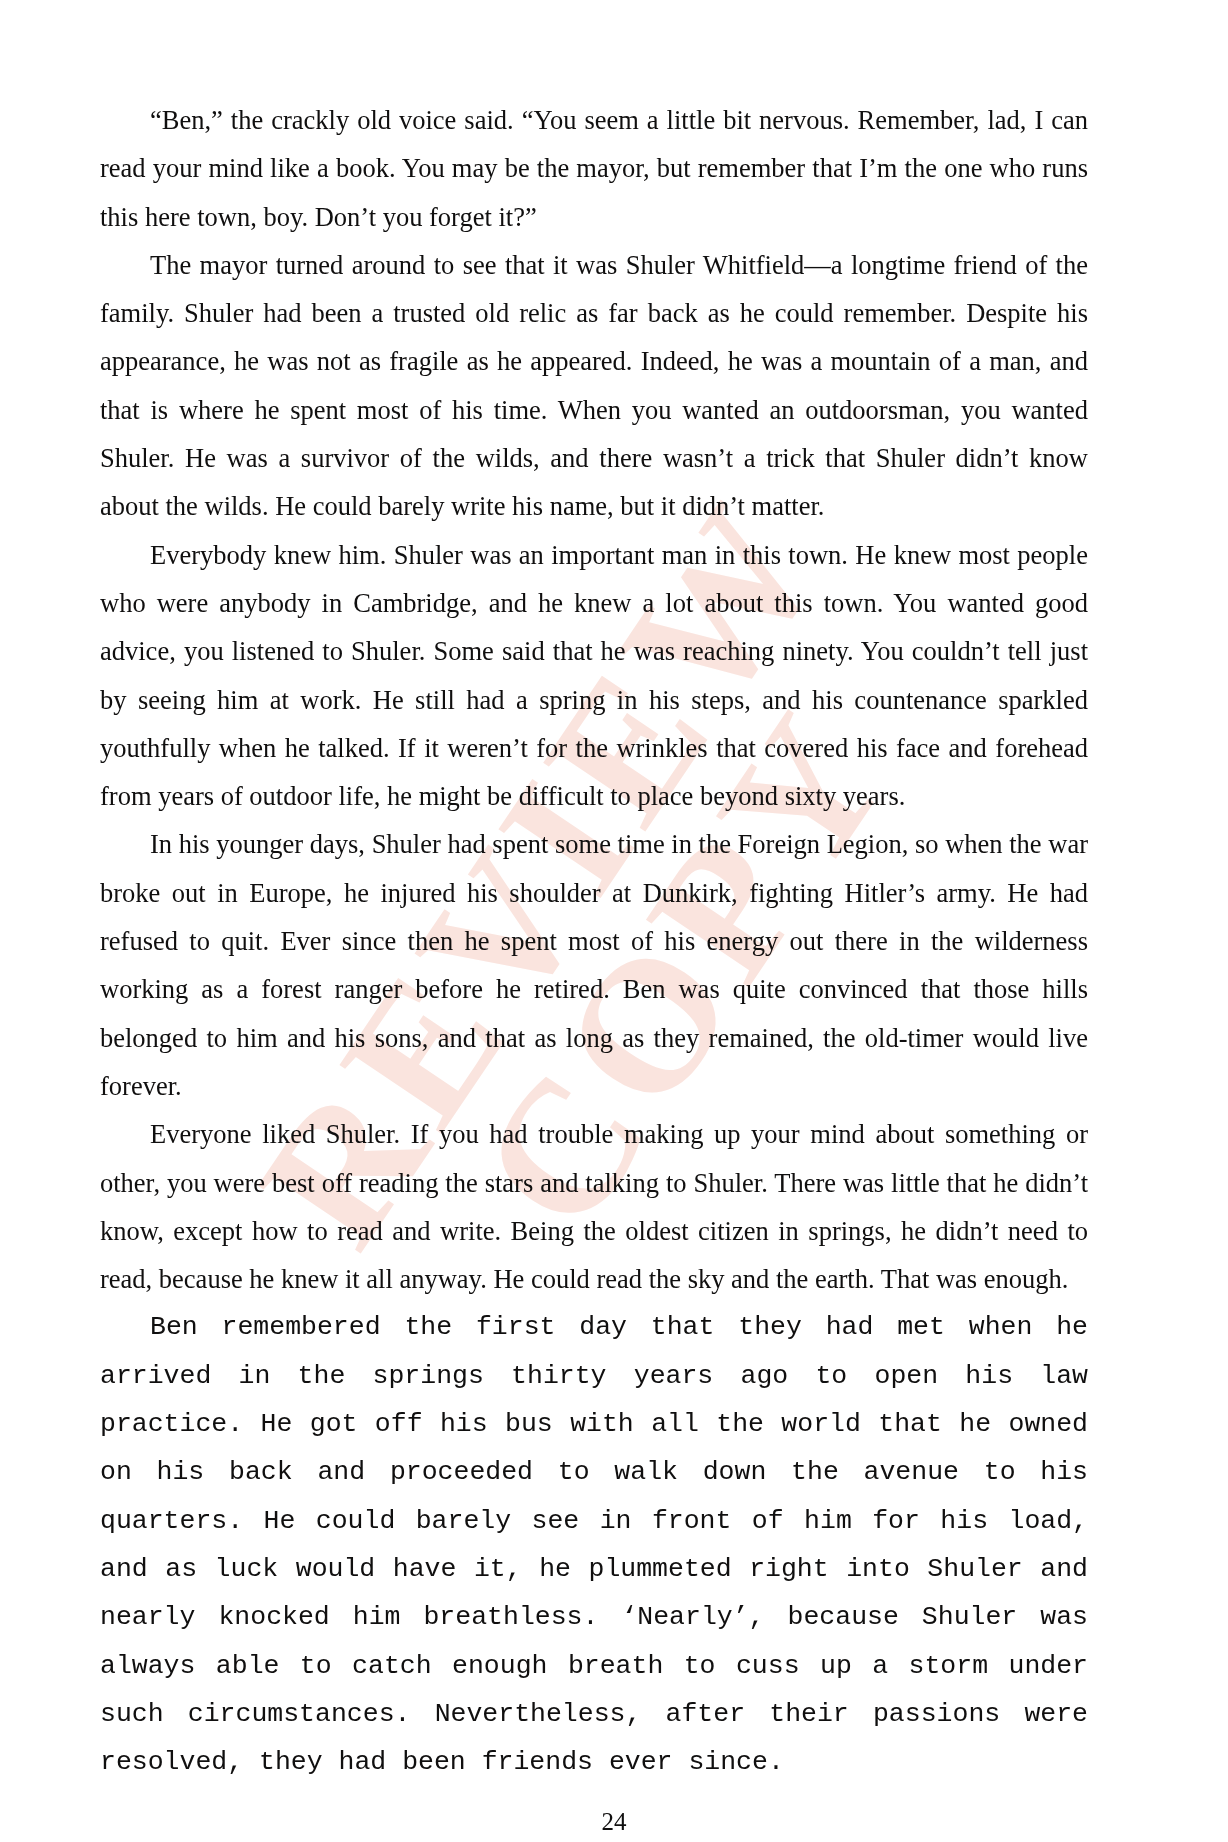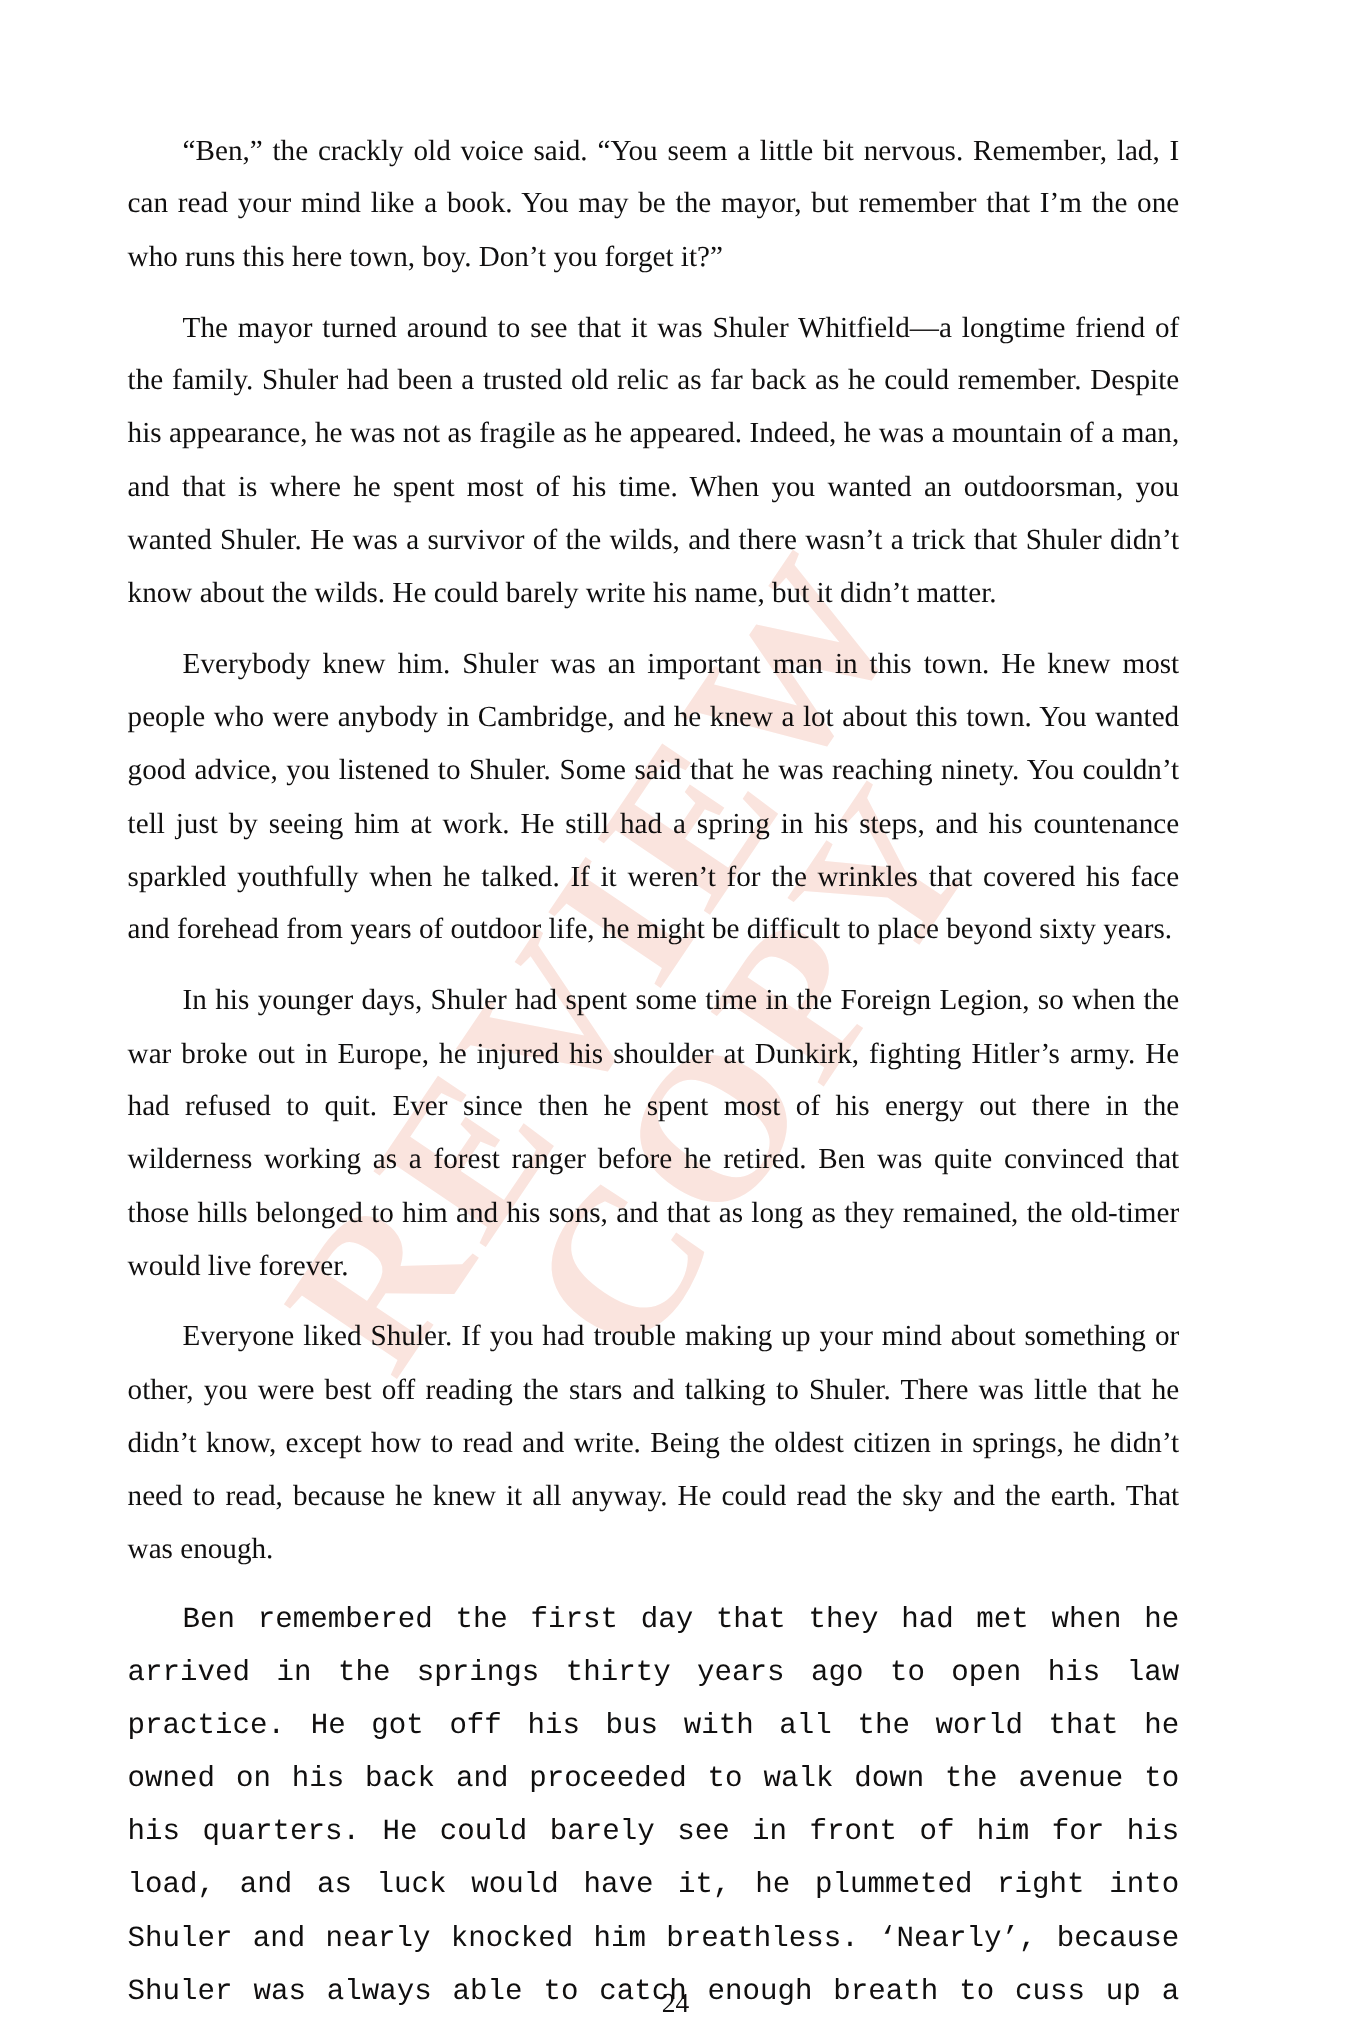--- a/index.html
+++ b/index.html
@@ -48,21 +48,21 @@
 
   .text-block {
     position: absolute;
     left: 100px;
     top: 96px;
     width: 988px;
     z-index: 2;
   }
 
   p.body-par {
-    margin: 16px;
+    margin: 0;
     font-family: "Liberation Serif", "DejaVu Serif", serif;
     font-size: 26.5px;
     line-height: 48.3px;
     color: #100f0f;
     text-align: justify;
     text-justify: inter-word;
     text-indent: 50px;
     -webkit-hyphens: none;
     hyphens: none;
   }

